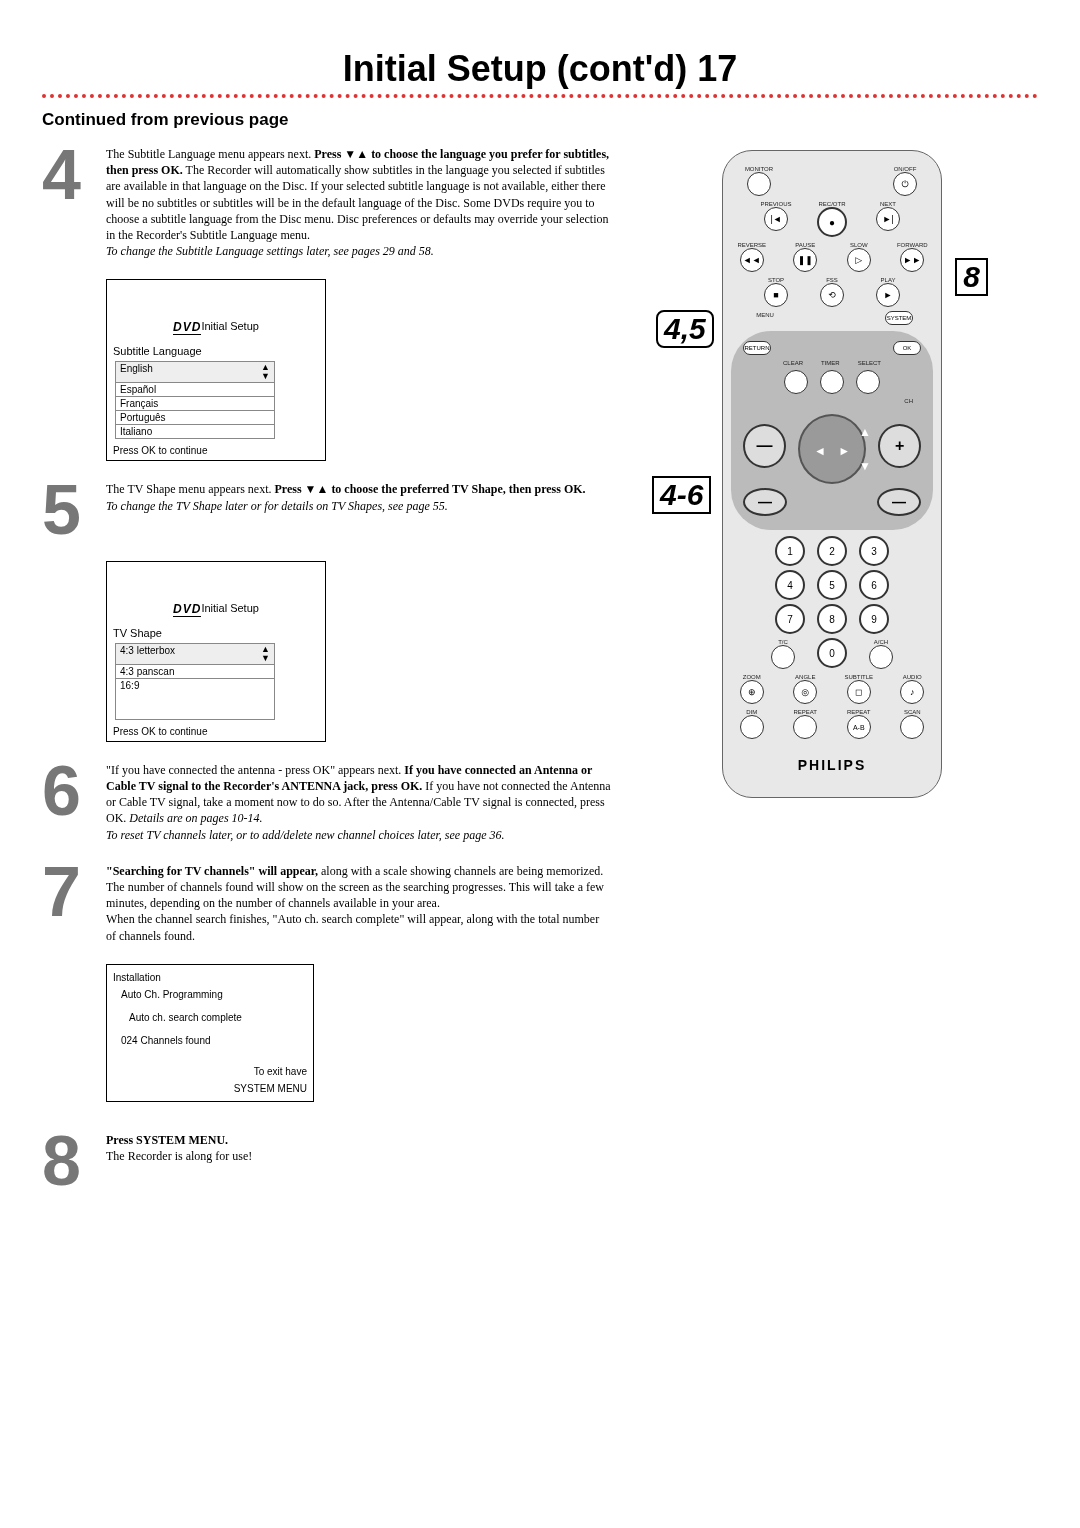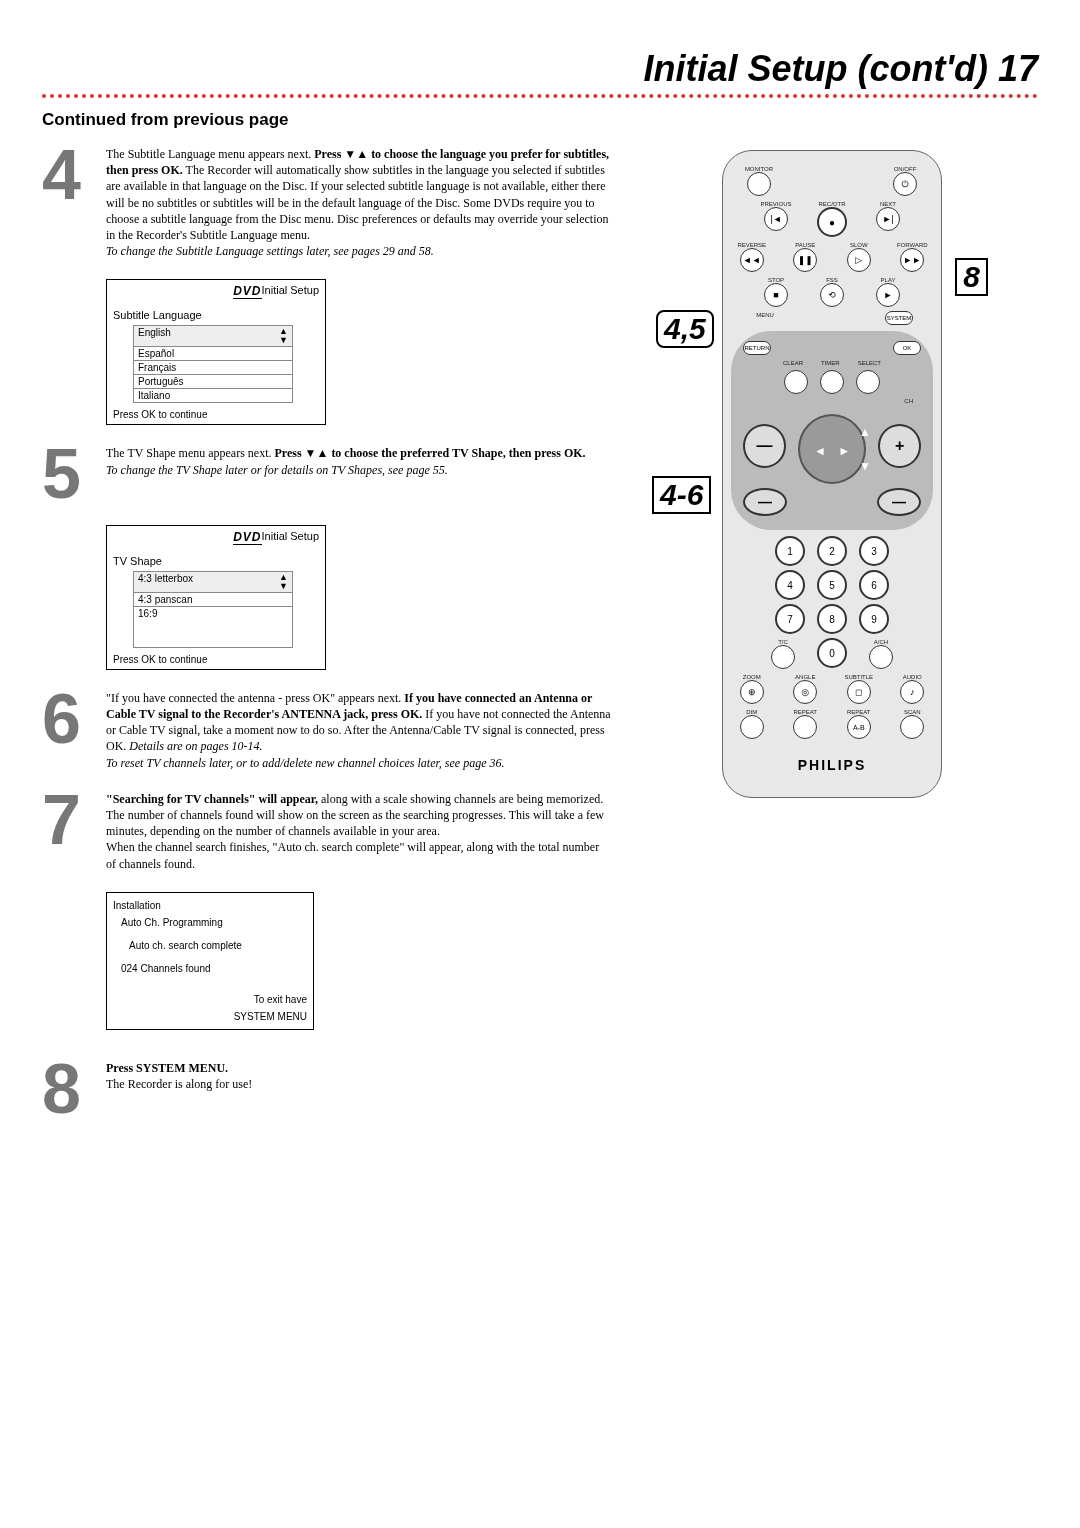--- a/index.html
+++ b/index.html
@@ -5,22 +5,21 @@
   * { box-sizing: border-box; }
   body {
     margin: 0;
     padding: 48px 42px 48px 42px;
     font-family: Arial, Helvetica, sans-serif;
     color: #000;
     background: #fff;
     width: 1080px;
   }
   .header {
-    text-align: right;
-    font-style: italic;
+    text-align: center;
     font-weight: bold;
     font-size: 36px;
     color: #000;
     margin-bottom: 2px;
   }
   .dotline {
     height: 6px;
     border-bottom: 4px dotted #d33;
     margin-bottom: 12px;
   }
@@ -63,36 +62,37 @@
   .step-body .ital { font-style: italic; }
   .osd-box {
     margin: 14px 0 20px 64px;
     border: 1px solid #000;
     width: 220px;
     font-size: 11px;
     background: #fff;
   }
   .osd-head {
     display: flex;
-    justify-content: flex-end;
+    justify-content: center;
     padding: 4px 6px 2px;
+    margin-top: 36px;
   }
   .dvd-logo {
     font-weight: bold;
     border-bottom: 1px solid #000;
     font-style: italic;
     letter-spacing: 1px;
     font-size: 12px;
   }
   .osd-sub {
     padding: 8px 6px 2px;
     font-size: 11px;
   }
   .opt-group {
-    margin: 2px 26px 6px;
+    margin: 2px 8px 6px;
     width: 160px;
   }
   .opt-row {
     border: 1px solid #888;
     border-bottom: none;
     padding: 1px 4px;
     display: flex;
     justify-content: space-between;
     font-size: 10px;
   }

